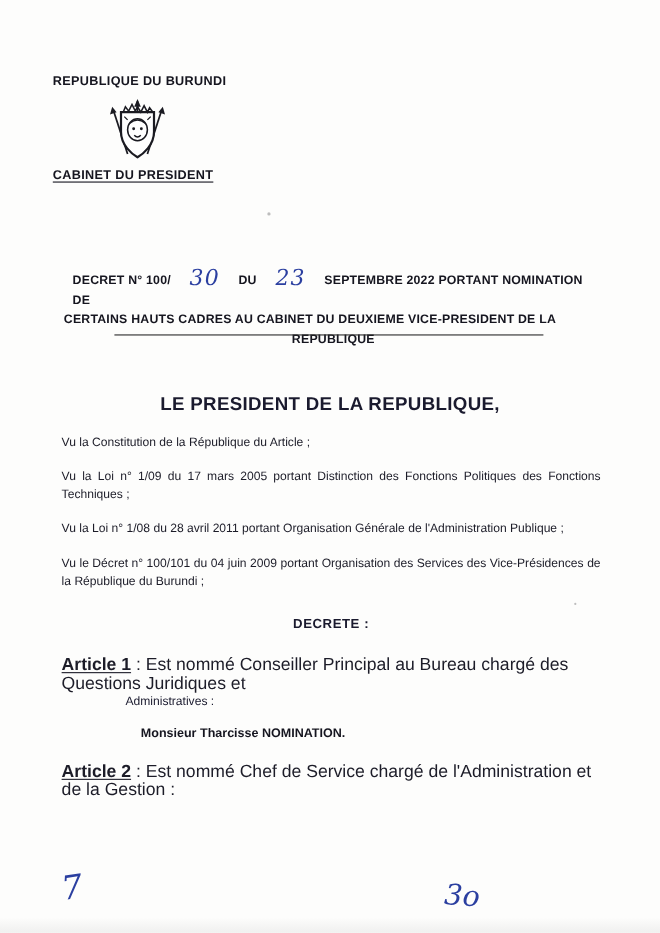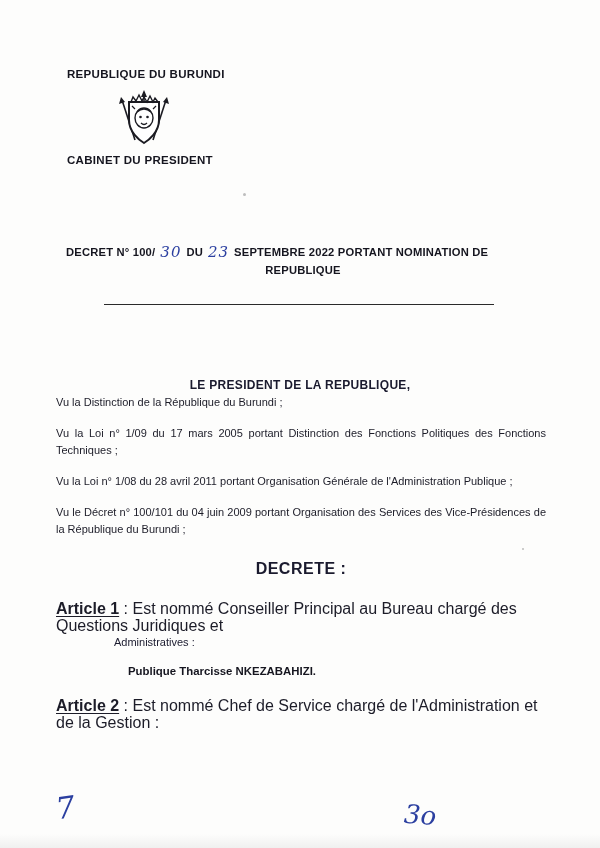--- a/index.html
+++ b/index.html
@@ -28,21 +28,21 @@
     content: "";
     position: absolute;
     left: 0; right: 0; bottom: 0;
     height: 14px;
     background: linear-gradient(to bottom, rgba(255,255,255,0) 0%, rgba(200,200,200,0.25) 100%);
     pointer-events: none;
   }
 
   .header-block {
     position: absolute;
-    left: 67px;
+    left: 48px;
     top: 68px;
     width: 300px;
   }
   .org-name {
     font-size: 11.5px;
     font-weight: bold;
     letter-spacing: 0.3px;
     color: #15151f;
   }
   .emblem {
@@ -52,20 +52,21 @@
     height: 58px;
     position: relative;
   }
   .emblem svg { display:block; }
 
   .cabinet {
     margin-top: 6px;
     font-size: 11.5px;
     font-weight: bold;
     letter-spacing: 0.3px;
+    text-decoration: underline;
     text-underline-offset: 2px;
     color: #15151f;
   }
 
   .decret-title {
     position: absolute;
     left: 58px;
     right: 52px;
     top: 242px;
     text-align: center;
@@ -76,65 +77,64 @@
     color: #15151f;
   }
   .decret-title .line1 { display:block; text-align:left; padding-left: 8px;}
   .decret-title .line2 { display:block; text-align:left; }
   .decret-title .line3 { display:block; text-align:center; }
 
   .handwritten {
     font-family: "DejaVu Serif", serif;
     font-style: italic;
     color: #2b3fa0;
-    font-size: 15px;
+    font-size: 20px;
     font-weight: normal;
     letter-spacing: 1px;
-    padding: 0 5px;
+    padding: 0 17px;
     position: relative;
     top: 1px;
   }
 
   .rule {
     position: absolute;
     left: 104px;
     top: 304px;
     width: 390px;
     height: 1px;
     background: #2a2a2a;
   }
 
   .president-line {
     position: absolute;
     left: 0;
     right: 0;
     top: 358px;
     text-align: center;
-    font-size: 12px;
+    font-size: 17px;
     font-weight: bold;
     letter-spacing: 0.3px;
-    margin-top: 20px;
   }
 
   .body {
     position: absolute;
     left: 56px;
     right: 54px;
     top: 394px;
   }
   .vu {
     font-size: 11px;
     line-height: 17px;
     margin-bottom: 14px;
     text-align: justify;
     color: #1c1c28;
   }
   .decrete {
     text-align: center;
-    font-size: 16px;
+    font-size: 12px;
     font-weight: bold;
     letter-spacing: 0.5px;
     margin-top: 22px;
     margin-bottom: 22px;
   }
   .article {
     margin-bottom: 6px;
   }
   .article-row {
     font-size: 16px;
@@ -225,41 +225,42 @@
       </svg>
     </div>
 
     <div class="cabinet">CABINET DU PRESIDENT</div>
   </div>
 
   <div class="decret-title">
     <span class="line1">
       <span>DECRET N° 100/</span><span class="handwritten">30</span><span>DU</span><span class="handwritten">23</span><span>SEPTEMBRE 2022  PORTANT NOMINATION DE</span>
     </span>
+    <span class="line2">CERTAINS HAUTS CADRES AU CABINET DU DEUXIEME VICE-PRESIDENT DE LA</span>
     <span class="line3">REPUBLIQUE</span>
   </div>
 
   <div class="rule"></div>
 
   <div class="president-line">LE PRESIDENT DE LA REPUBLIQUE,</div>
 
   <div class="body">
-    <div class="vu">Vu la Distinction de la République du Burundi ;</div>
+    <div class="vu">Vu la Constitution de la République du Article ;</div>
     <div class="vu">Vu la Loi n° 1/09 du 17 mars 2005 portant Distinction des Fonctions Politiques des Fonctions Techniques ;</div>
     <div class="vu">Vu la Loi n° 1/08 du 28 avril 2011 portant Organisation Générale de l'Administration Publique ;</div>
     <div class="vu">Vu le Décret n° 100/101 du 04 juin 2009 portant Organisation des Services des Vice-Présidences de la République du Burundi ;</div>
 
     <div class="decrete">DECRETE :</div>
 
     <div class="article">
       <div class="article-row">
         <span class="article-label">Article 1</span><span> : </span><span class="article-text">Est nommé Conseiller Principal au Bureau chargé des Questions Juridiques et</span>
       </div>
       <div class="article-cont">Administratives :</div>
-      <div class="nominee">Publique Tharcisse NKEZABAHIZI.</div>
+      <div class="nominee">Monsieur Tharcisse NOMINATION.</div>
     </div>
 
     <div class="article">
       <div class="article-row">
         <span class="article-label">Article 2</span><span> : </span><span class="article-text">Est nommé Chef de Service chargé de l'Administration et de la Gestion :</span>
       </div>
     </div>
   </div>
 
   <div class="sig sig-left">7</div>

